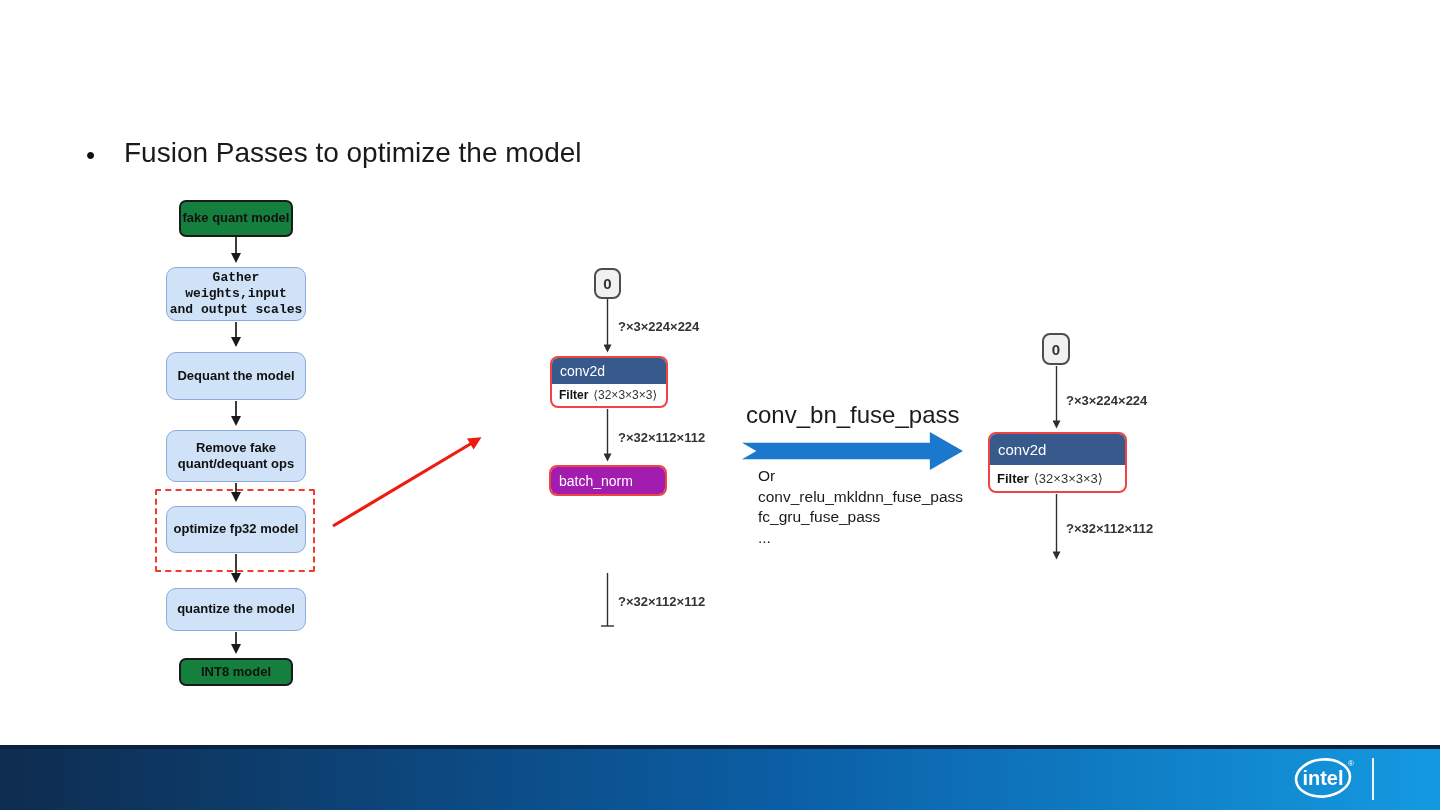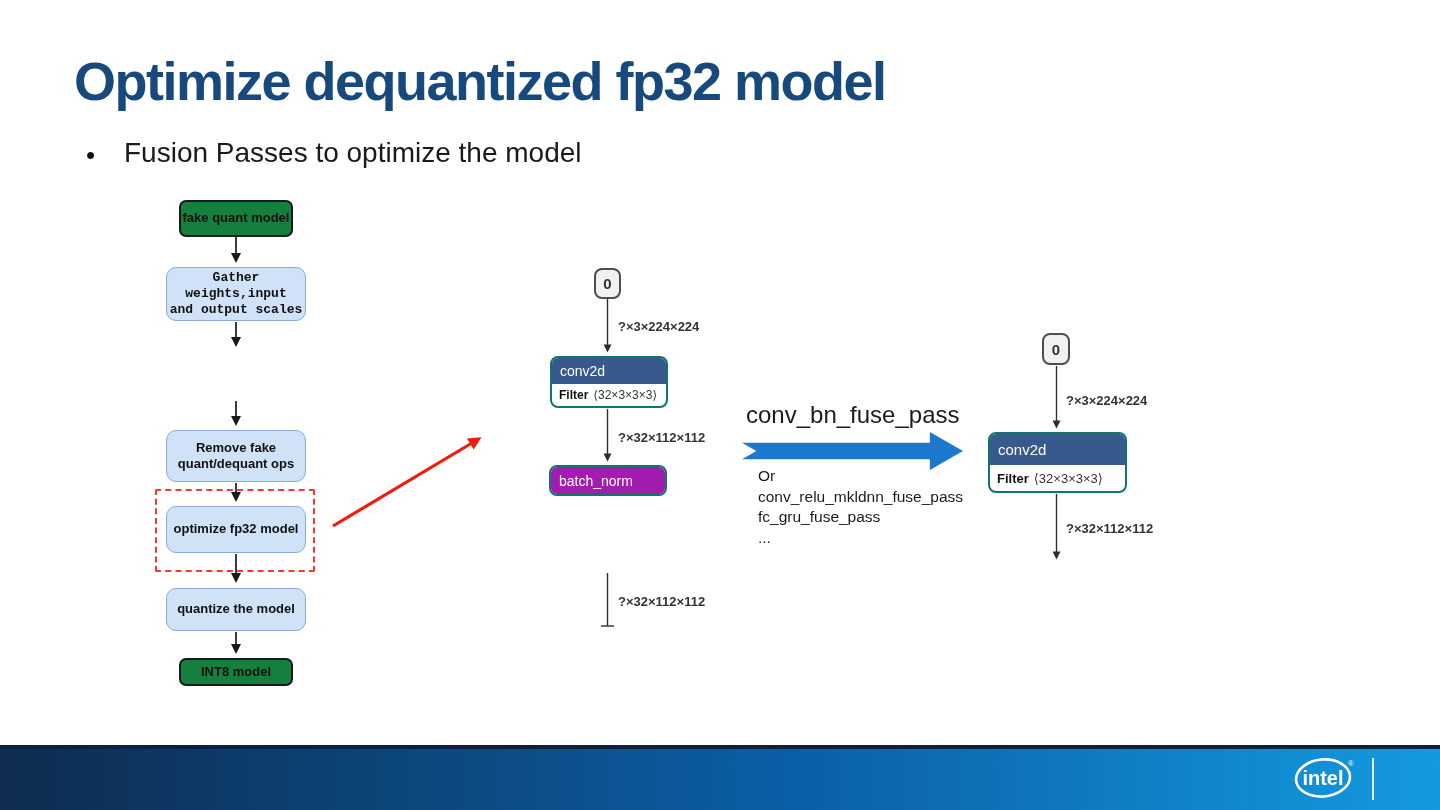--- a/index.html
+++ b/index.html
@@ -50,21 +50,21 @@
   .zero-node {
     position:absolute; display:flex; align-items:center; justify-content:center;
     background:#f1f1f1; border:2px solid #4d4d4d; border-radius:8px;
     font-size:15px; font-weight:bold; color:#333;
   }
   .zn-before { left:594px; top:268px; width:27px; height:31px; }
   .zn-after  { left:1042px; top:333px; width:28px; height:32px; }
 
   .nx-node {
     position:absolute; background:#ffffff;
-    border:2px solid #0f766e; border-radius:8px; overflow:hidden;
+    border:2px solid #ef4444; border-radius:8px; overflow:hidden;
   }
   .nx-header {
     color:#ffffff; font-size:14px; display:flex; align-items:center;
     padding-left:8px;
   }
   .nx-header.conv { background:#37598B; }
   .nx-header.bn   { background:#a21caf; }
   .nx-body { background:#ffffff; padding:2px 0 0 7px;border-radius:10px; }
   .nx-row  { font-size:12px; color:#222; line-height:19px; white-space:nowrap; }
   .nx-key  { font-weight:bold; color:#111; }
@@ -120,21 +120,20 @@
   .footer-sep {
     position:absolute; left:1372px; top:758px; width:2px; height:42px;
     background:rgba(255,255,255,0.9);
   }
 </style>
 </head>
 <body>
 
 <div class="slide">
 
-  <h1 class="title">Optimize dequantized fp32 model</h1>
   <span class="bullet-dot">•</span>
   <span class="bullet-text">Fusion Passes to optimize the model</span>
 
   <svg class="connectors" width="1440" height="810">
     <defs>
       <marker id="ah-black" viewBox="0 0 10 10" refX="7" refY="5" markerWidth="11" markerHeight="10" orient="auto" markerUnits="userSpaceOnUse">
         <path d="M0,0 L10,5 L0,10 z" fill="#1a1a1a"></path>
       </marker>
       <marker id="ah-dark" viewBox="0 0 10 10" refX="7" refY="5" markerWidth="9" markerHeight="8" orient="auto" markerUnits="userSpaceOnUse">
         <path d="M0,0 L10,5 L0,10 z" fill="#2e2e2e"></path>
@@ -164,20 +163,21 @@
       <line x1="1056.5" y1="366" x2="1056.5" y2="426" marker-end="url(#ah-dark)"></line>
       <line x1="1056.5" y1="494" x2="1056.5" y2="557" marker-end="url(#ah-dark)"></line>
     </g>
 
     <line x1="333" y1="526" x2="477" y2="440" stroke="#EE1C0C" stroke-width="3.2" marker-end="url(#ah-red)"></line>
   </svg>
 
   <div class="flow-box flow-io fc-0">fake quant model</div>
   <div class="flow-box flow-proc fc-1">Gather weights,input
 and output scales</div>
+  <div class="flow-box flow-proc fc-2">Dequant the model</div>
   <div class="flow-box flow-proc fc-3">Remove fake
 quant/dequant ops</div>
   <div class="red-dashed"></div>
   <div class="flow-box flow-proc fc-4">optimize fp32 model</div>
   <div class="flow-box flow-proc fc-5">quantize the model</div>
   <div class="flow-box flow-io fc-6">INT8 model</div>
 
   <div class="zero-node zn-before">0</div>
   <span class="edge-label el-b1">?×3×224×224</span>
 

